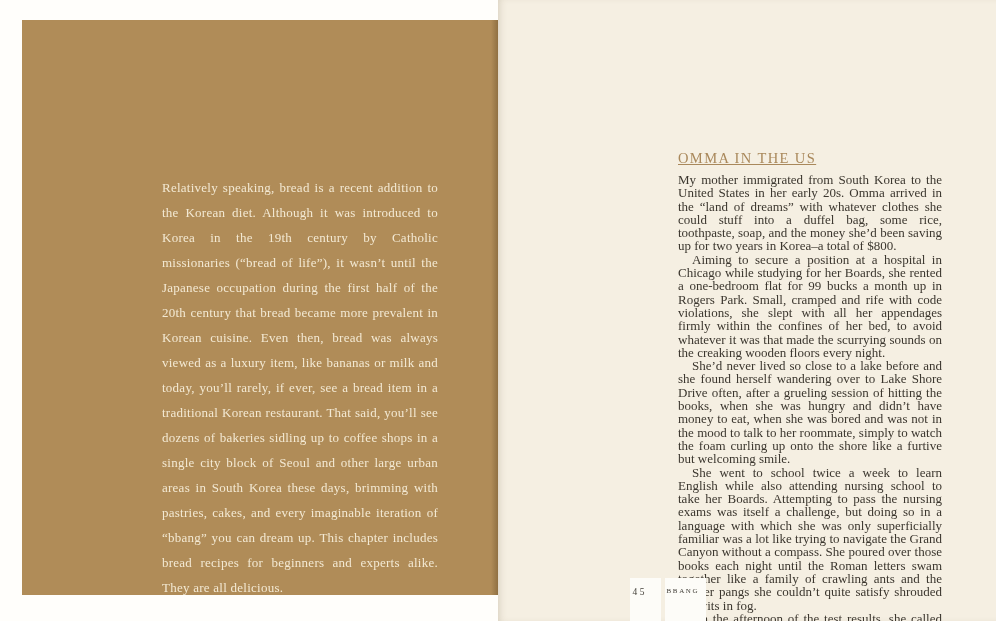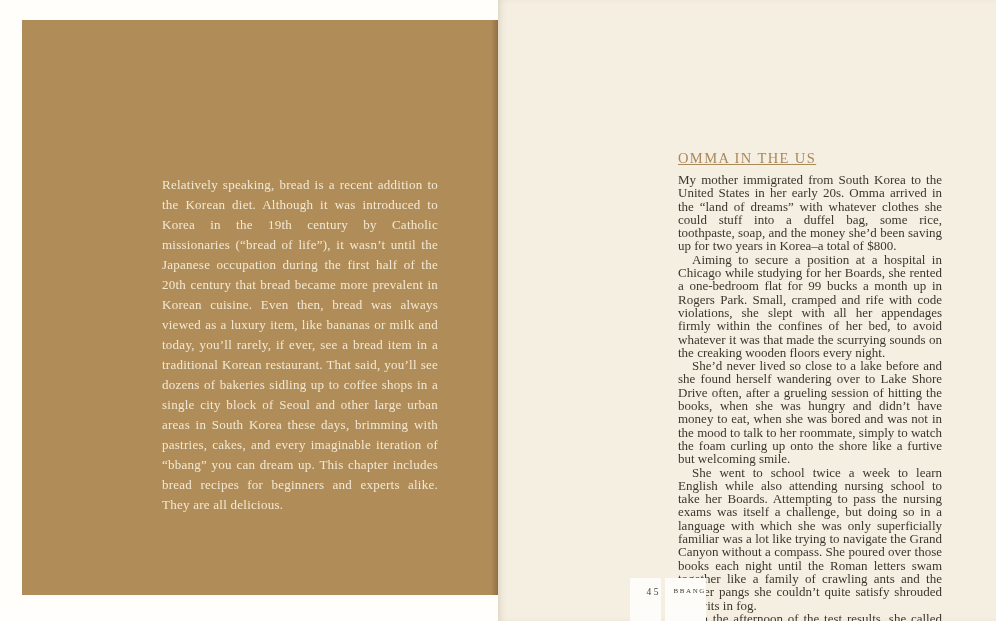--- a/index.html
+++ b/index.html
@@ -18,21 +18,21 @@
   .tan-panel {
     position:absolute; left:22px; top:20px; right:0; bottom:26px;
     background:#b08c58;
   }
   .gutter-shadow {
     position:absolute; right:0; top:0; width:7px; height:100%;
     background:linear-gradient(to right, rgba(60,40,10,0), rgba(60,40,10,0.28));
   }
   .left-paragraph {
     position:absolute; left:140px; top:155px; width:276px;
-    font-size:13px; line-height:20px; text-align:justify;
+    font-size:13px; line-height:25px; text-align:justify;
     letter-spacing:0.25px; color:#f3e9d3;
     hyphens:auto; -webkit-hyphens:auto;
   }
 
   
   .right-page {
     position:absolute; left:498px; top:0; width:498px; height:621px;
     background:#f5efe2;
     box-shadow: inset 5px 0 8px -5px rgba(90,70,40,0.25);
   }
@@ -45,21 +45,21 @@
     position:absolute; left:180px; top:173px; width:264px;
     font-size:13px; line-height:13.3px; text-align:justify;
     color:#3b362e; hyphens:auto; -webkit-hyphens:auto;
   }
   .right-body p { margin:0; }
   .right-body p + p { text-indent:14px; }
 
   
   .footer-tab {
     position:absolute; top:578px; height:43px; background:#fdfcf8;
-    display:flex; justify-content:flex-end; align-items:flex-start;
+    display:flex; justify-content:flex-start; align-items:flex-start;
     box-sizing:border-box; padding-top:9px;
   }
   .tab-page-number { left:132px; width:31px; }
   .tab-chapter { left:167px; width:41px; }
   .page-number-text {
     font-size:9.5px; letter-spacing:2.5px; color:#44403a;
     padding-left:2.5px; 
   }
   .chapter-label-text {
     font-size:7px; letter-spacing:1.6px; color:#44403a;

